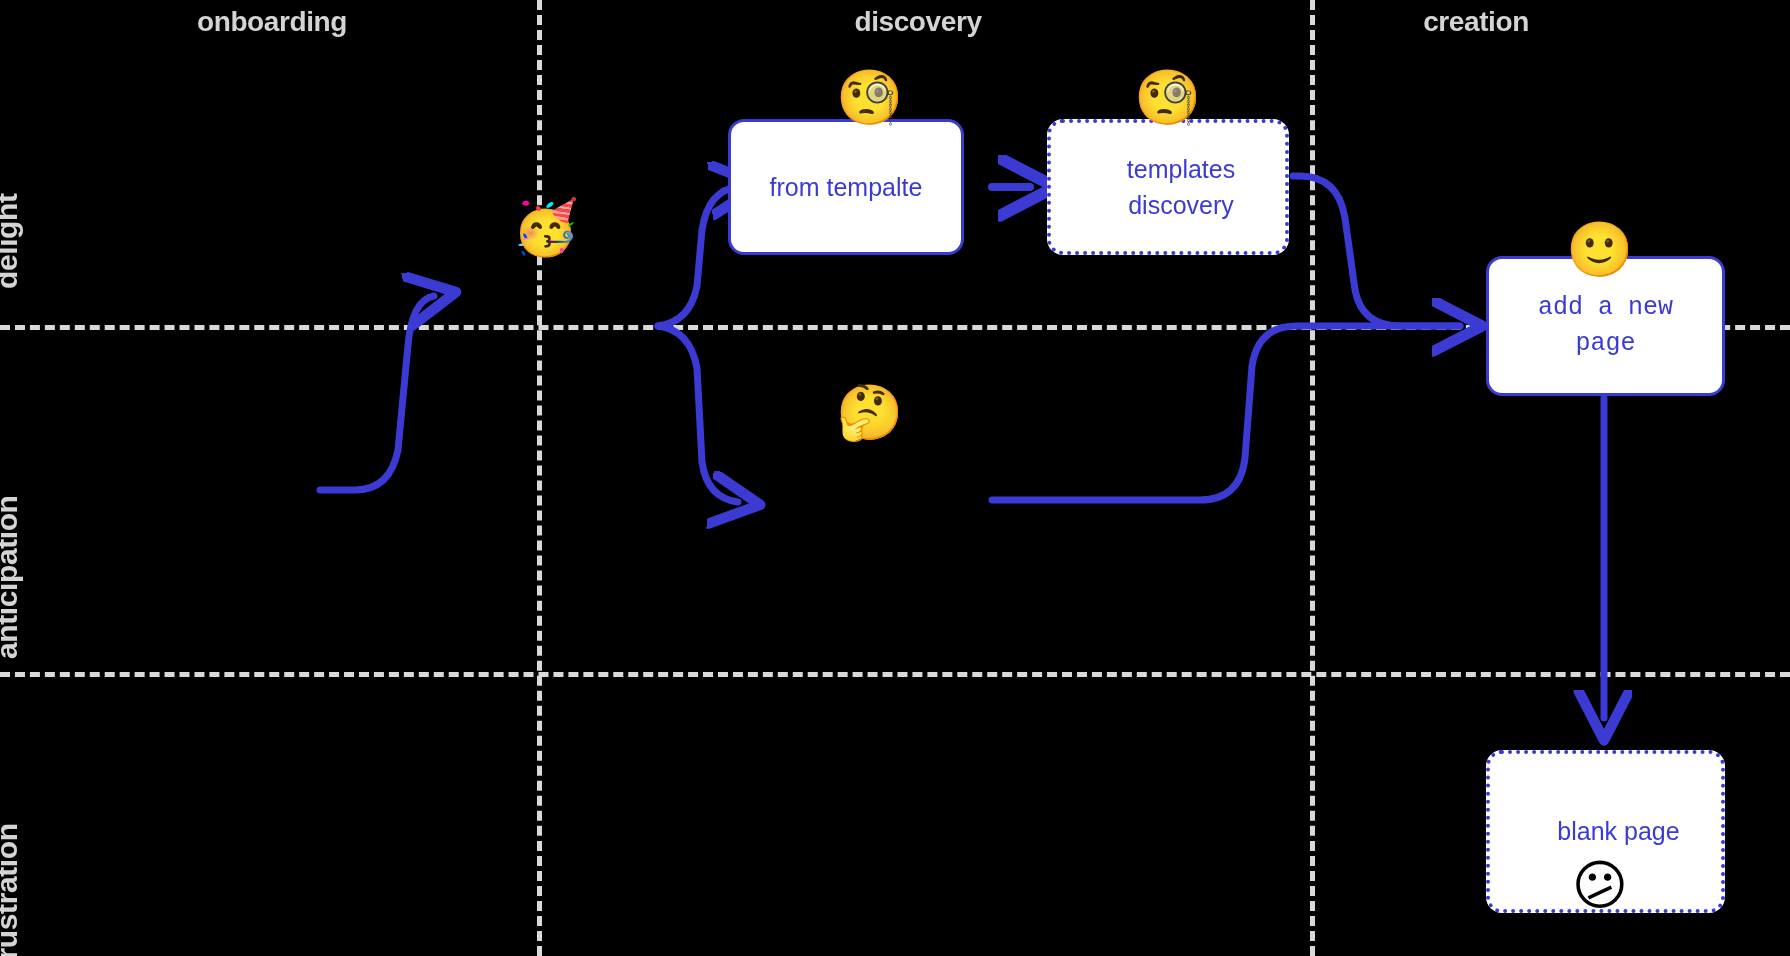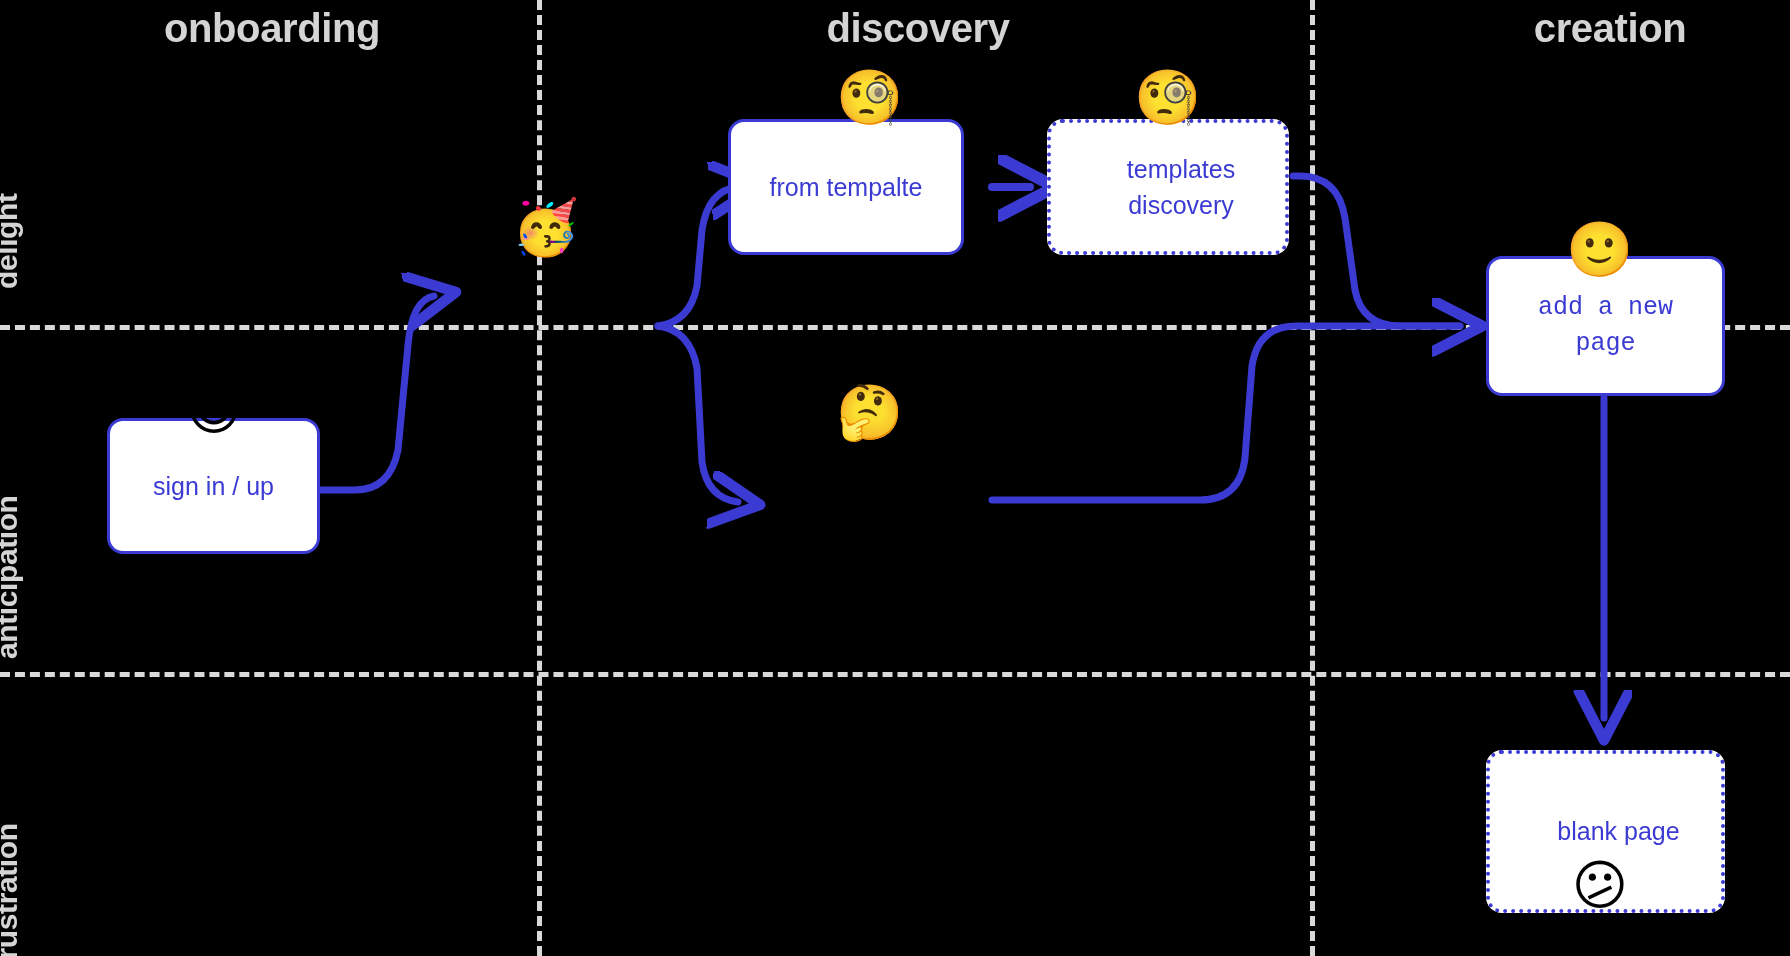--- a/index.html
+++ b/index.html
@@ -31,21 +31,21 @@
     top: 0;
     height: 956px;
     width: 0;
     border-left: 5px dashed #d9d9d9;
   }
 
   
   .stage-label {
     position: absolute;
     color: #d4d4d4;
-    font-size: 40px;
+    font-size: 28px;
     font-weight: 700;
     letter-spacing: -0.4px;
     white-space: nowrap;
     transform: translateX(-50%);
     top: 6px;
   }
 
   
   .emotion-label {
     position: absolute;
@@ -107,21 +107,21 @@
 
 <div id="canvas">
 
   <div class="hline" style="top:325px;"></div>
   <div class="hline" style="top:672px;"></div>
   <div class="vline" style="left:537px;"></div>
   <div class="vline" style="left:1310px;"></div>
 
   <div class="stage-label" style="left:272px;">onboarding</div>
   <div class="stage-label" style="left:918px;">discovery</div>
-  <div class="stage-label" style="left:1610px;">creation</div>
+  <div class="stage-label" style="left:1476px;">creation</div>
 
   <div class="emotion-label" style="top:255px;">delight</div>
   <div class="emotion-label" style="top:625px;">anticipation</div>
   <div class="emotion-label" style="top:935px;">frustration</div>
 
   <svg id="connectors" viewBox="0 0 1790 956">
     <defs>
       <marker id="ah" markerWidth="11" markerHeight="11" refX="4.0" refY="4" orient="auto" markerUnits="strokeWidth">
         <path d="M0.2,0.4 L7.2,4 L0.2,7.6" fill="none" stroke="#3b3bd4" stroke-width="1.5" stroke-linecap="round" stroke-linejoin="round"></path>
       </marker>
@@ -135,23 +135,20 @@
 
     <path d="M992,187 L1030,187" fill="none" stroke="#3b3bd4" stroke-width="8" stroke-linecap="round" marker-end="url(#ah)"></path>
 
     <path d="M1293,176 L1300,176 Q1338,176 1345,218 L1355,290 Q1362,326 1400,326 L1460,326" fill="none" stroke="#3b3bd4" stroke-width="7" stroke-linecap="round" marker-end="url(#ah)"></path>
 
     <path d="M992,500 L1200,500 Q1240,500 1245,458 L1252,366 Q1258,326 1296,326 L1460,326" fill="none" stroke="#3b3bd4" stroke-width="7" stroke-linecap="round" marker-end="url(#ah)"></path>
 
     <path d="M1604,398 L1604,718" fill="none" stroke="#3b3bd4" stroke-width="7" stroke-linecap="round" marker-end="url(#ah)"></path>
   </svg>
 
-  <div class="node" style="left:107px; top:418px; width:213px; height:136px;">
-    <span class="node-text">sign in / up</span>
-  </div>
   <div class="emoji" style="left:214px; top:383px;">😎</div>
 
   <div class="emoji" style="left:546px; top:200px;">🥳</div>
 
   <div class="node" style="left:728px; top:119px; width:236px; height:136px;">
     <span class="node-text">from tempalte</span>
   </div>
   <div class="emoji" style="left:870px; top:70px;">🧐</div>
 
   <div class="node dotted" style="left:1047px; top:119px; width:242px; height:136px;">

